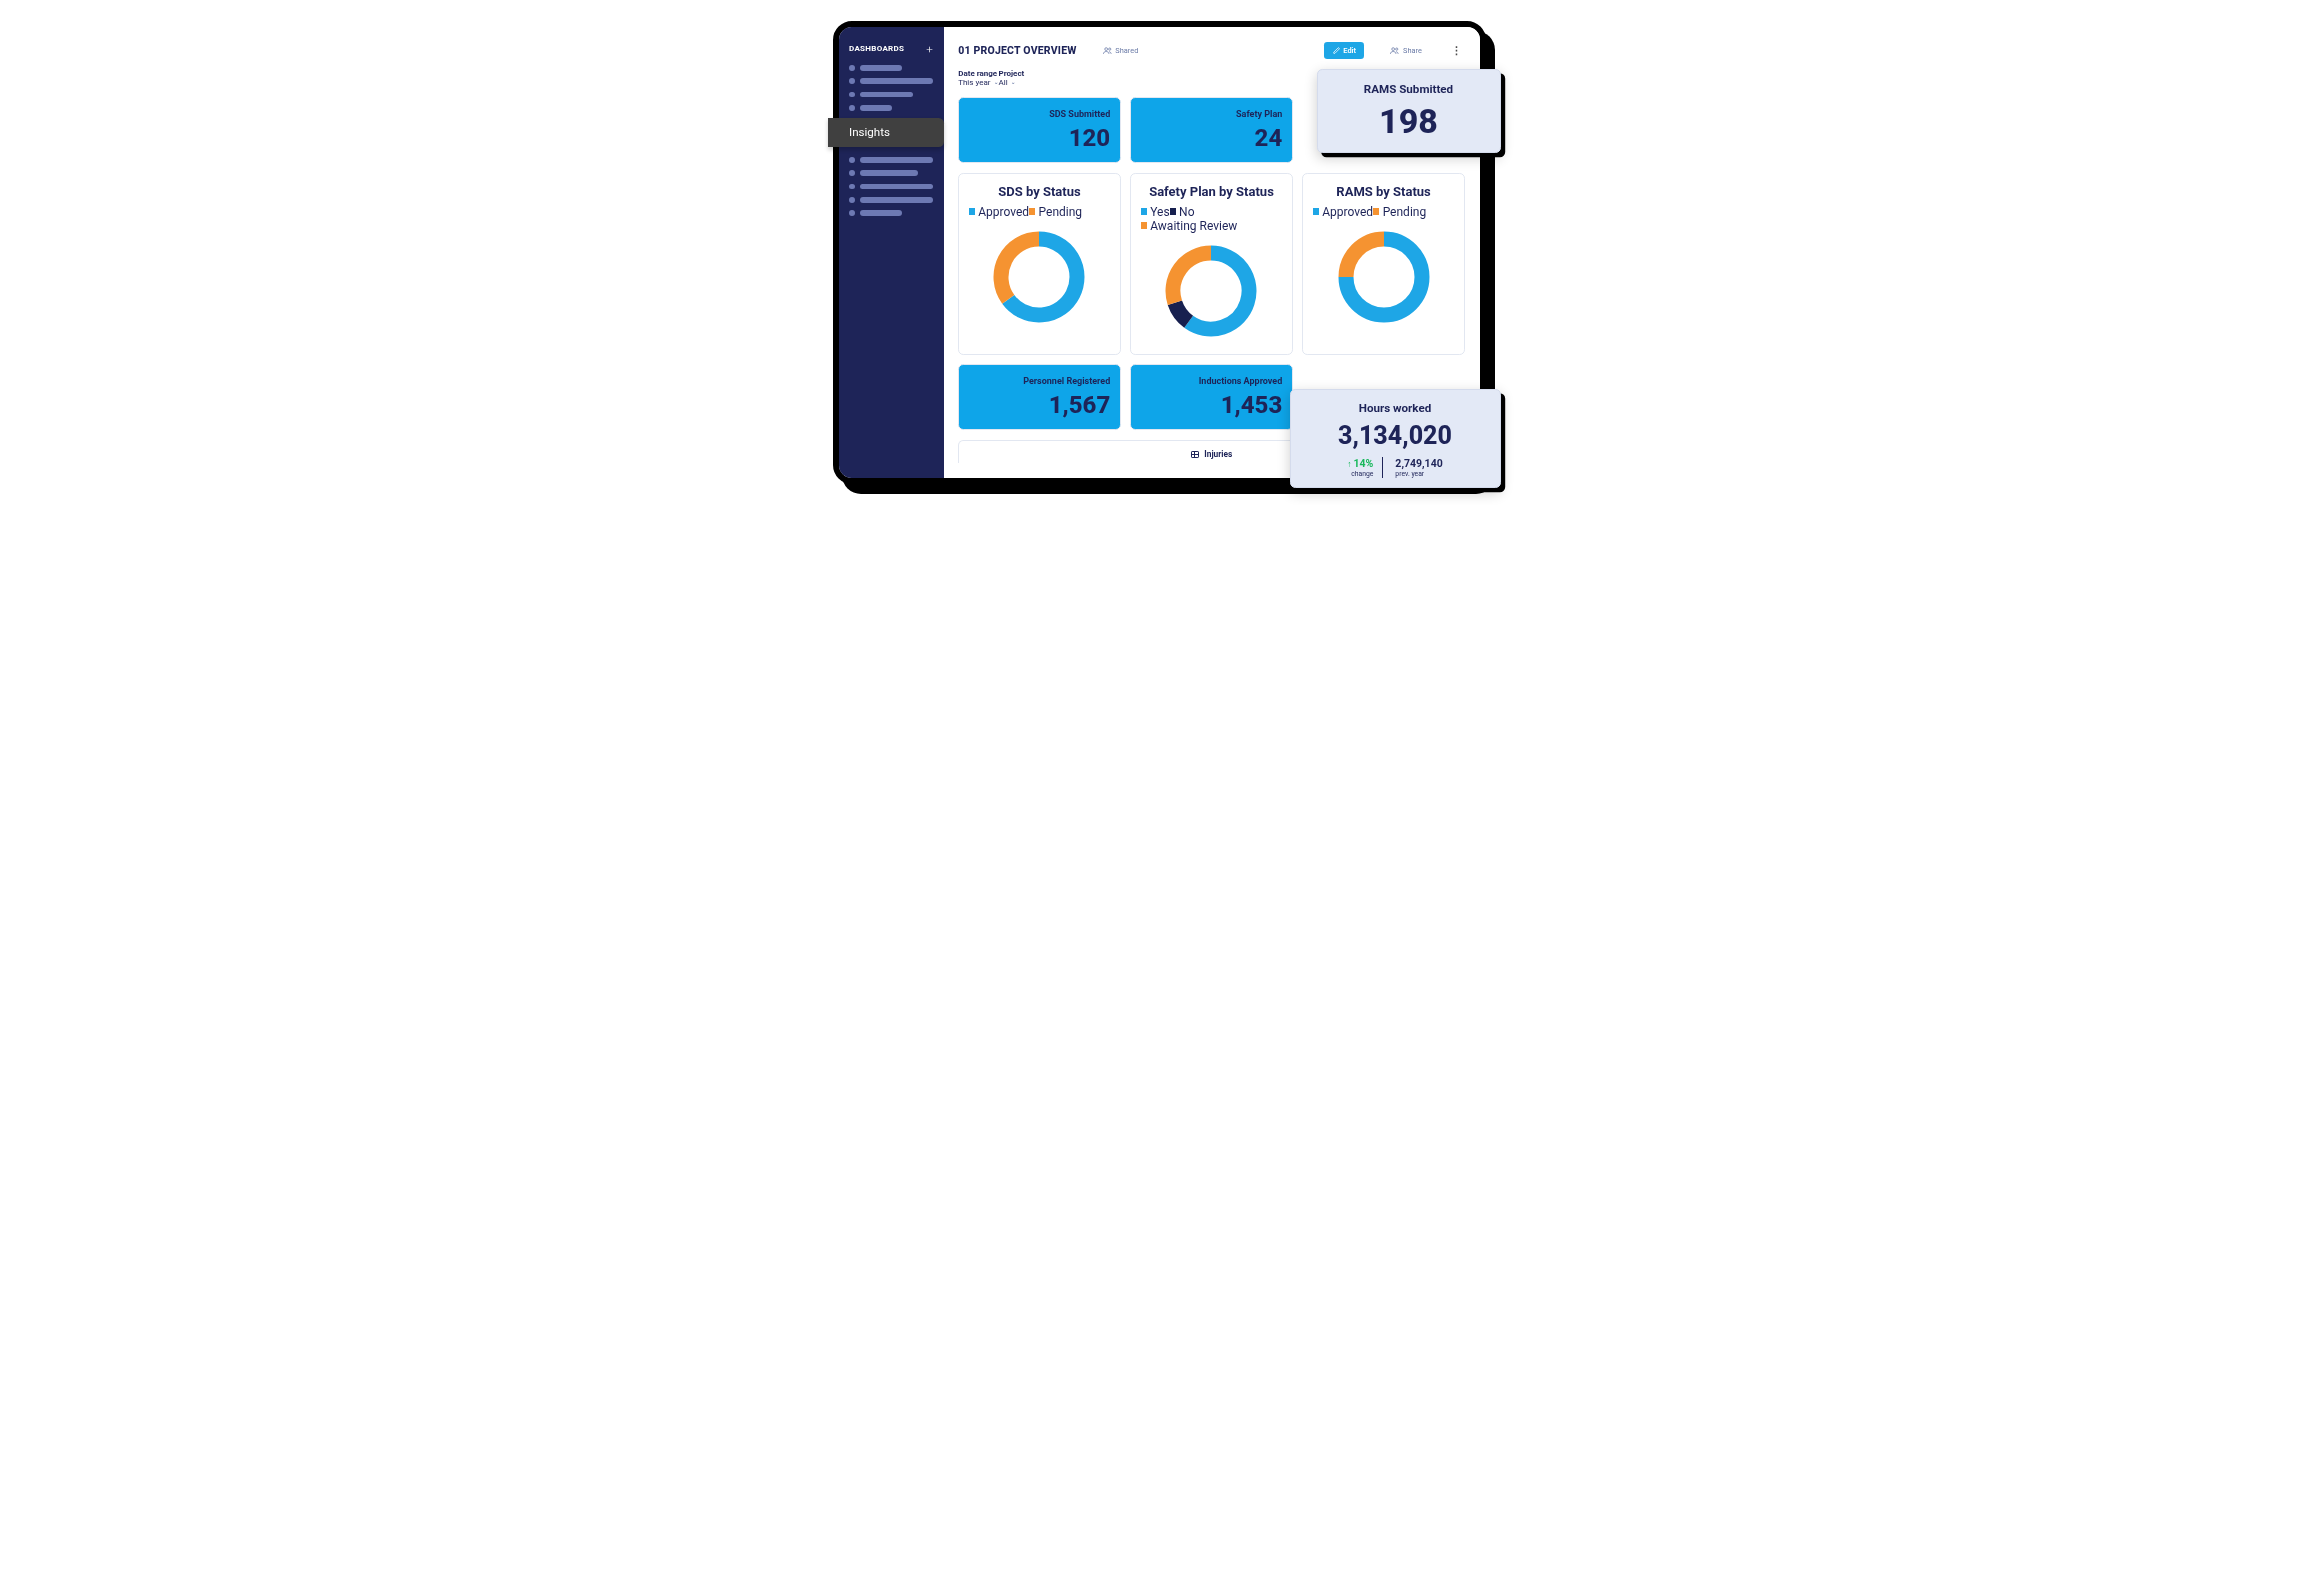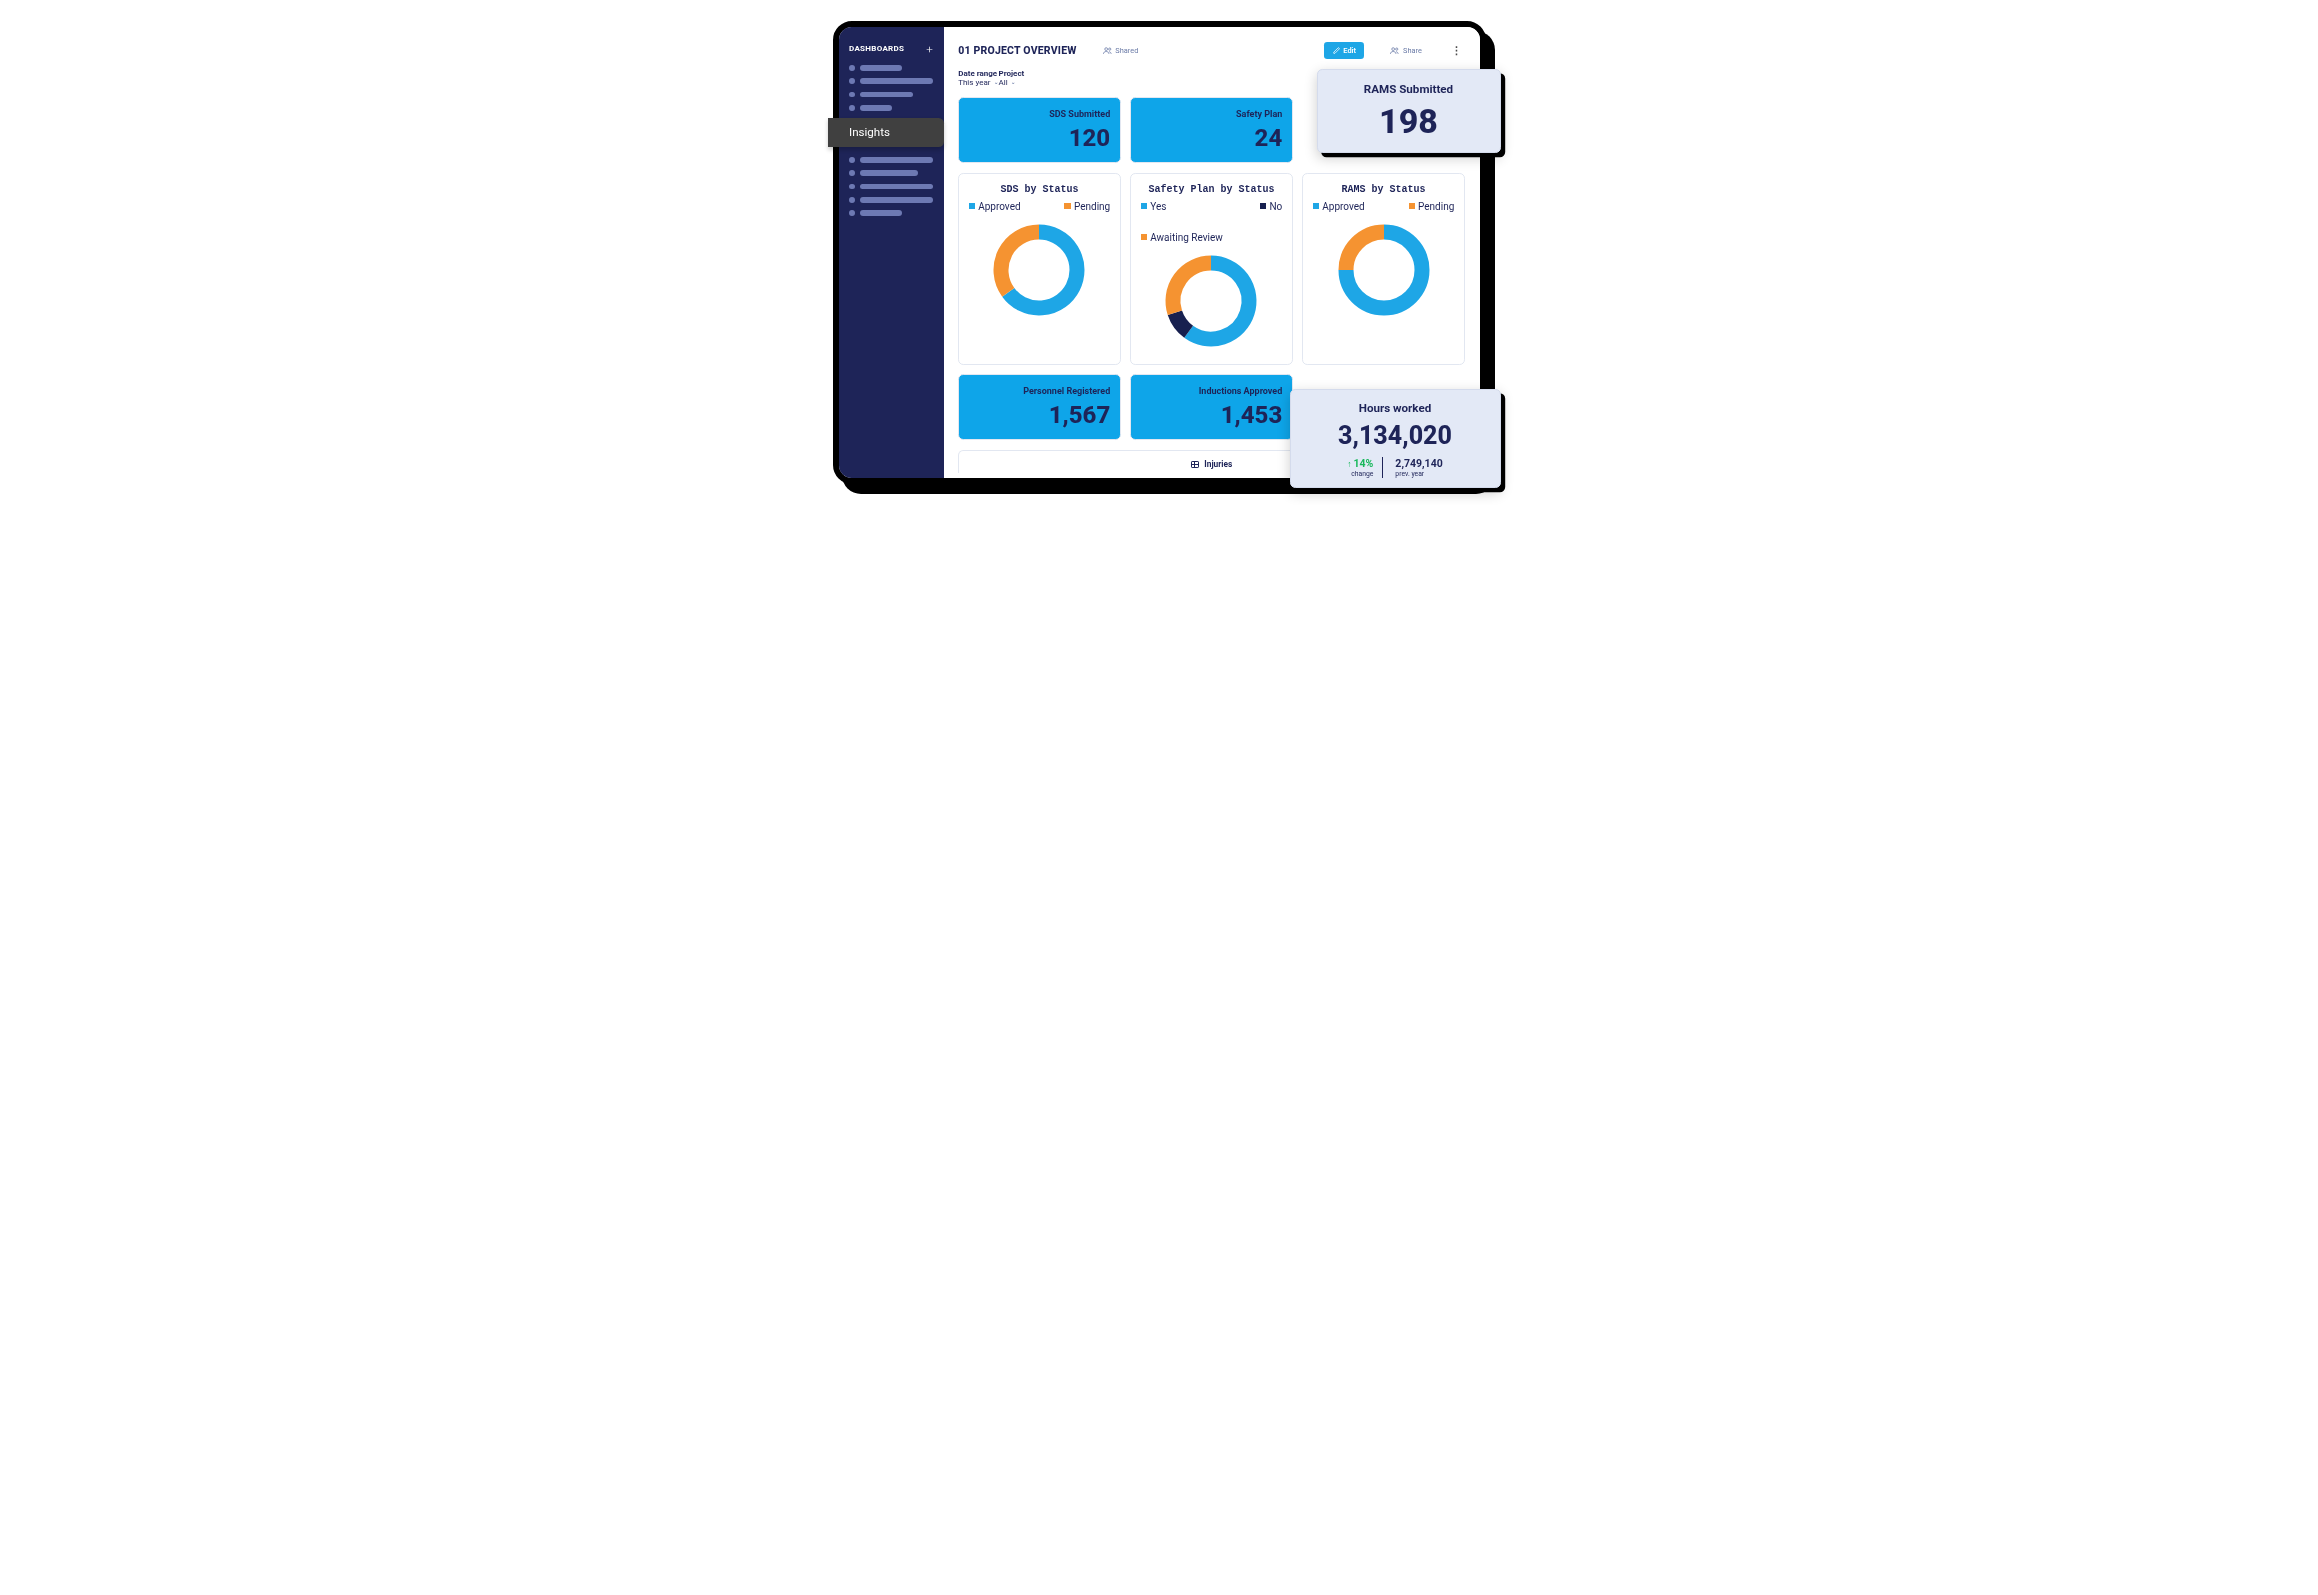--- a/index.html
+++ b/index.html
@@ -92,22 +92,22 @@
   .chev { font-size: 5.8px; color: #6b7ba7; }
   .grid { display: grid; grid-template-columns: repeat(3, 1fr); gap: 9.5px; }
   .card, .popcard {
     border: 0.5px solid #e2e7f1; border-radius: 5.3px; padding: 10.5px 9.5px;
     text-align: center;
   }
   .stat-card { background: #0ea5e9; text-align: right; }
   .stat-title { font-size: 9px; font-weight: 700; color: #1e2458; margin-bottom: 5.3px; }
   .stat-val { font-size: 24px; font-weight: 800; color: #1e2458; }
   .chart-card { background: #fff; }
-  .chart-title { font-size: 10px; font-weight: 700; color: #1e2458; margin-bottom: 5.3px; font-family: Liberation Mono, monospace; }
-  .legend { display: flex; justify-content: space-between; gap: 20px; font-size: 10px; color: #1e2458; margin-bottom: 8.4px; flex-wrap: wrap;}
+  .chart-title { font-size: 13px; font-weight: 700; color: #1e2458; margin-bottom: 5.3px; }
+  .legend { display: flex; justify-content: flex-start; gap: 0; font-size: 12px; color: #1e2458; margin-bottom: 8.4px; flex-wrap: wrap;}
   .lg { display: flex; align-items: center; gap: 3.2px; }
   .sw { width: 6.3px; height: 6.3px; }
   .donut { width: 100px; height: 100px; margin: 0 auto; }
   .injuries-bar {
     margin-top: 9.5px; margin-bottom: 0;
     border: 0.5px solid #e2e7f1; border-radius: 5.3px 5.3px 0 0; border-bottom: none;
     padding: 8.4px 9.5px 4.2px 9.5px; display: flex; align-items: center; gap: 5.3px;
     color: #1e2458; font-weight: 700; font-size: 8.4px; justify-content: center;
   }
   

